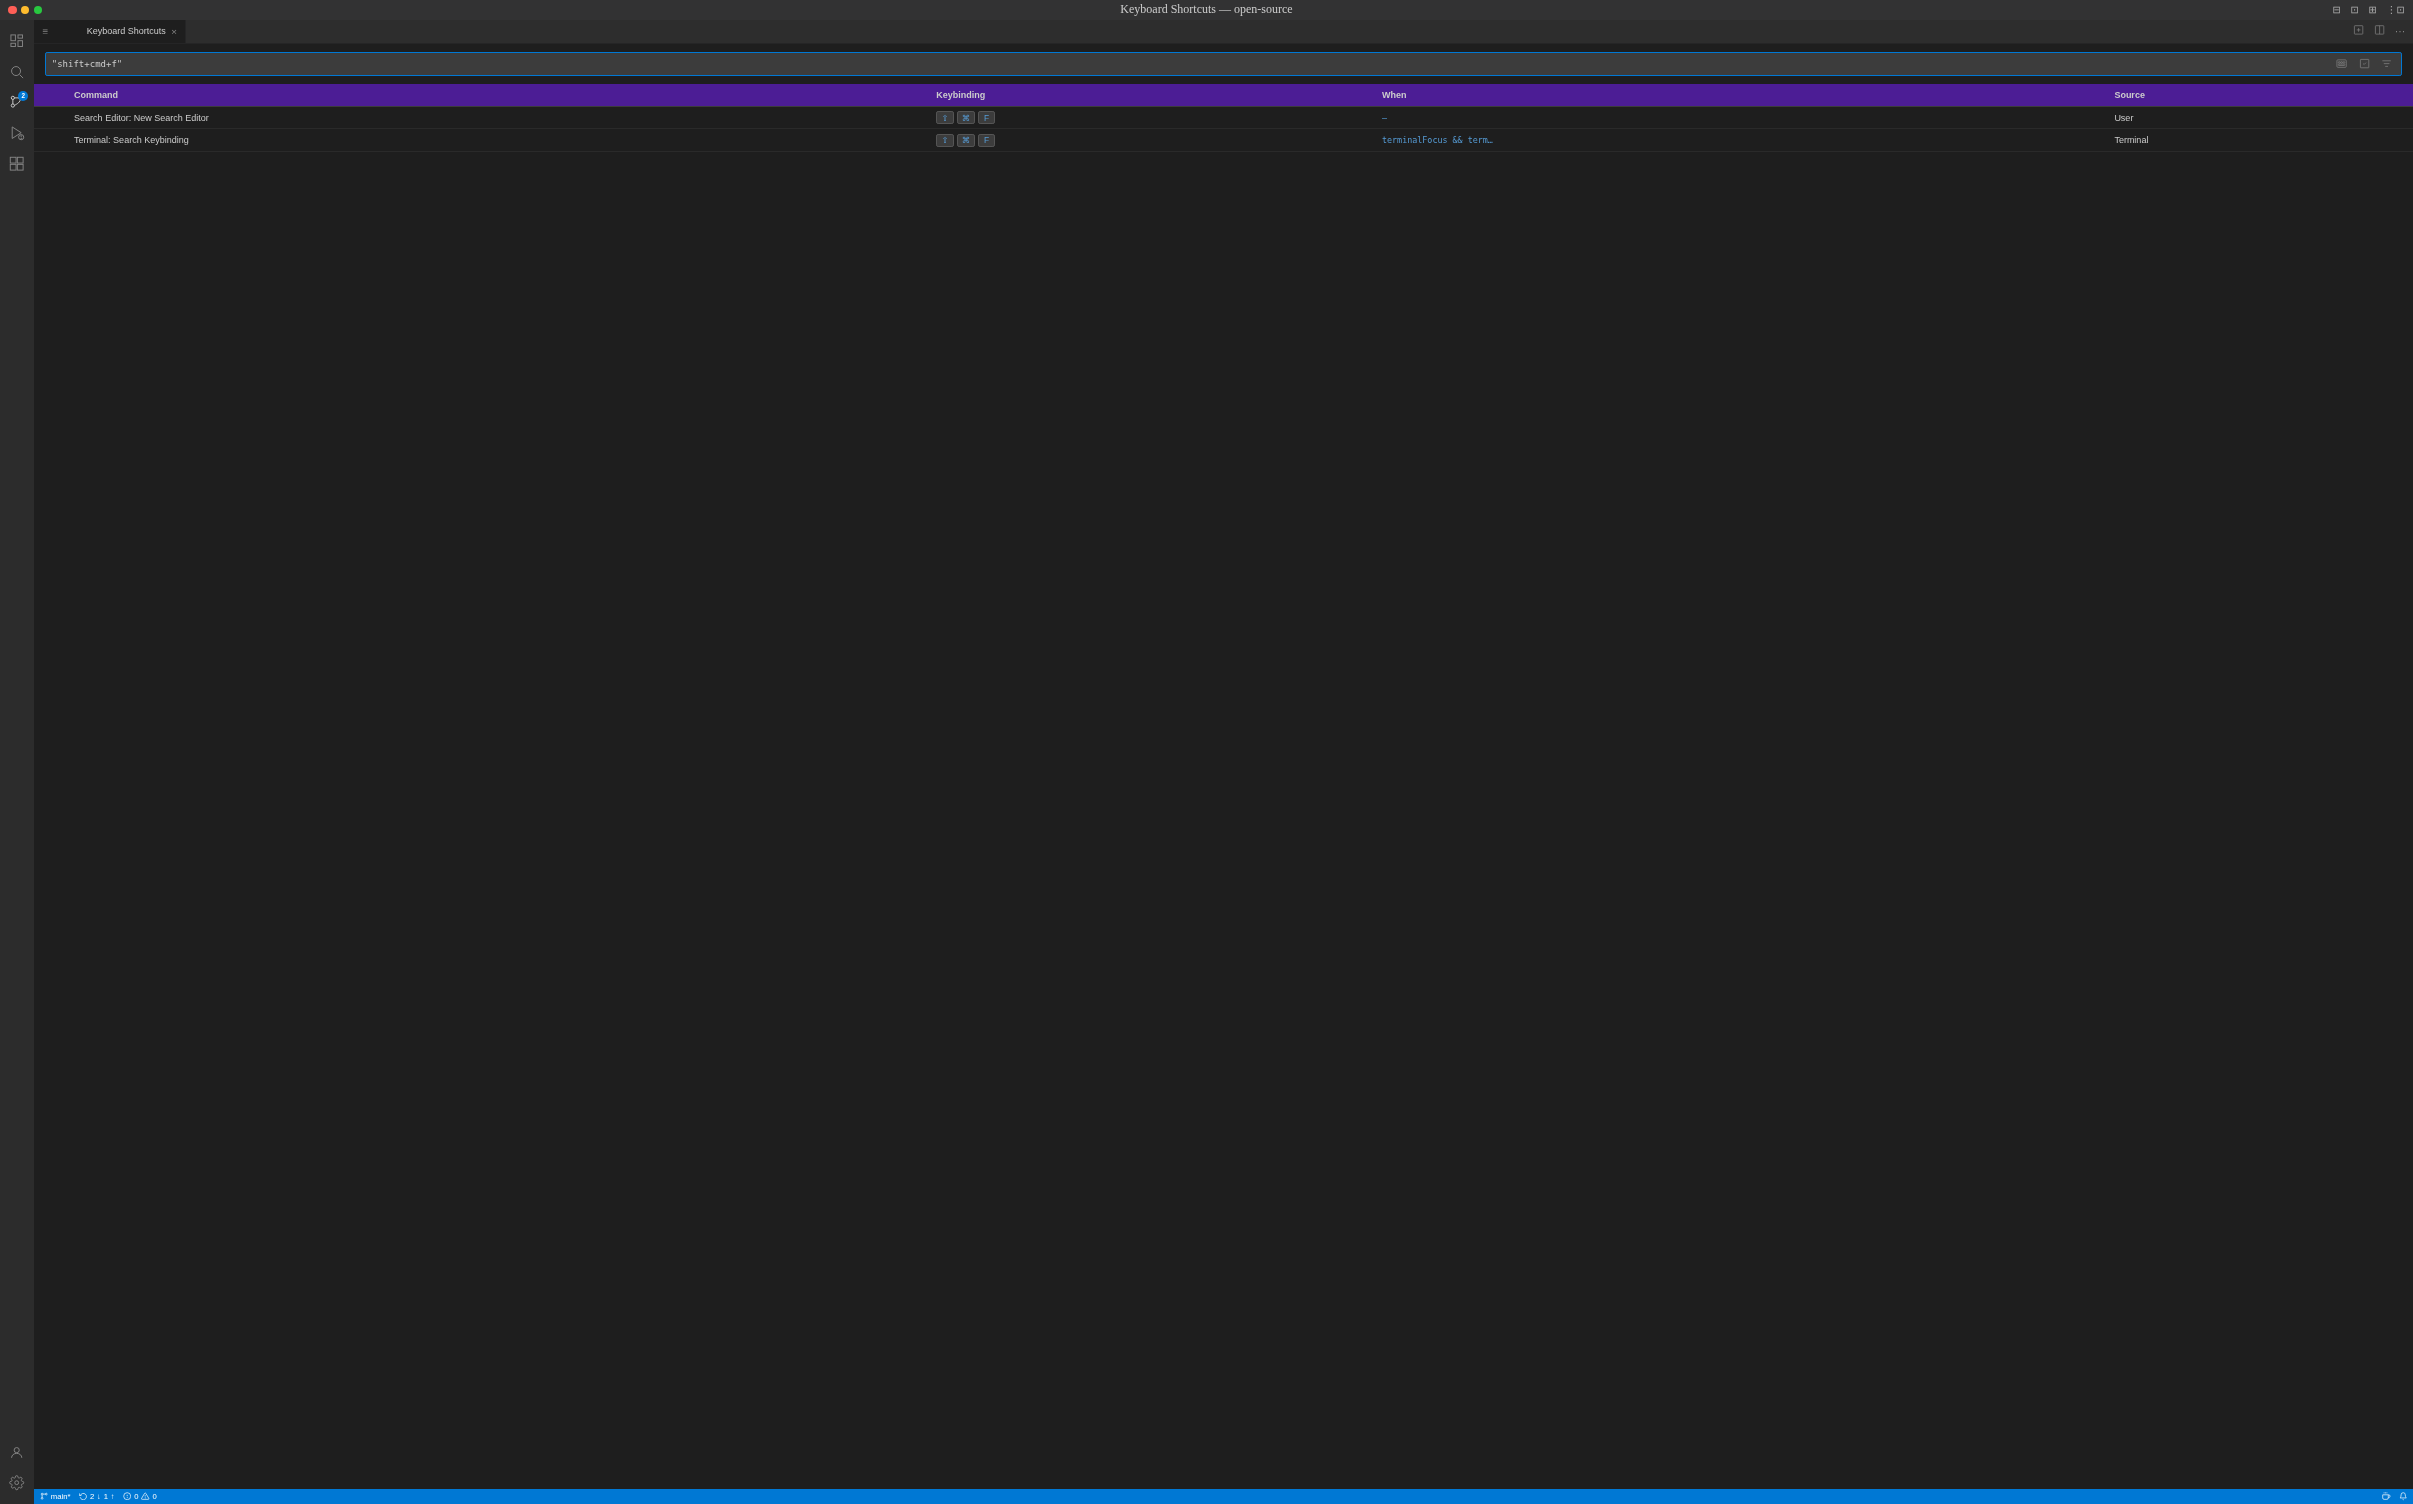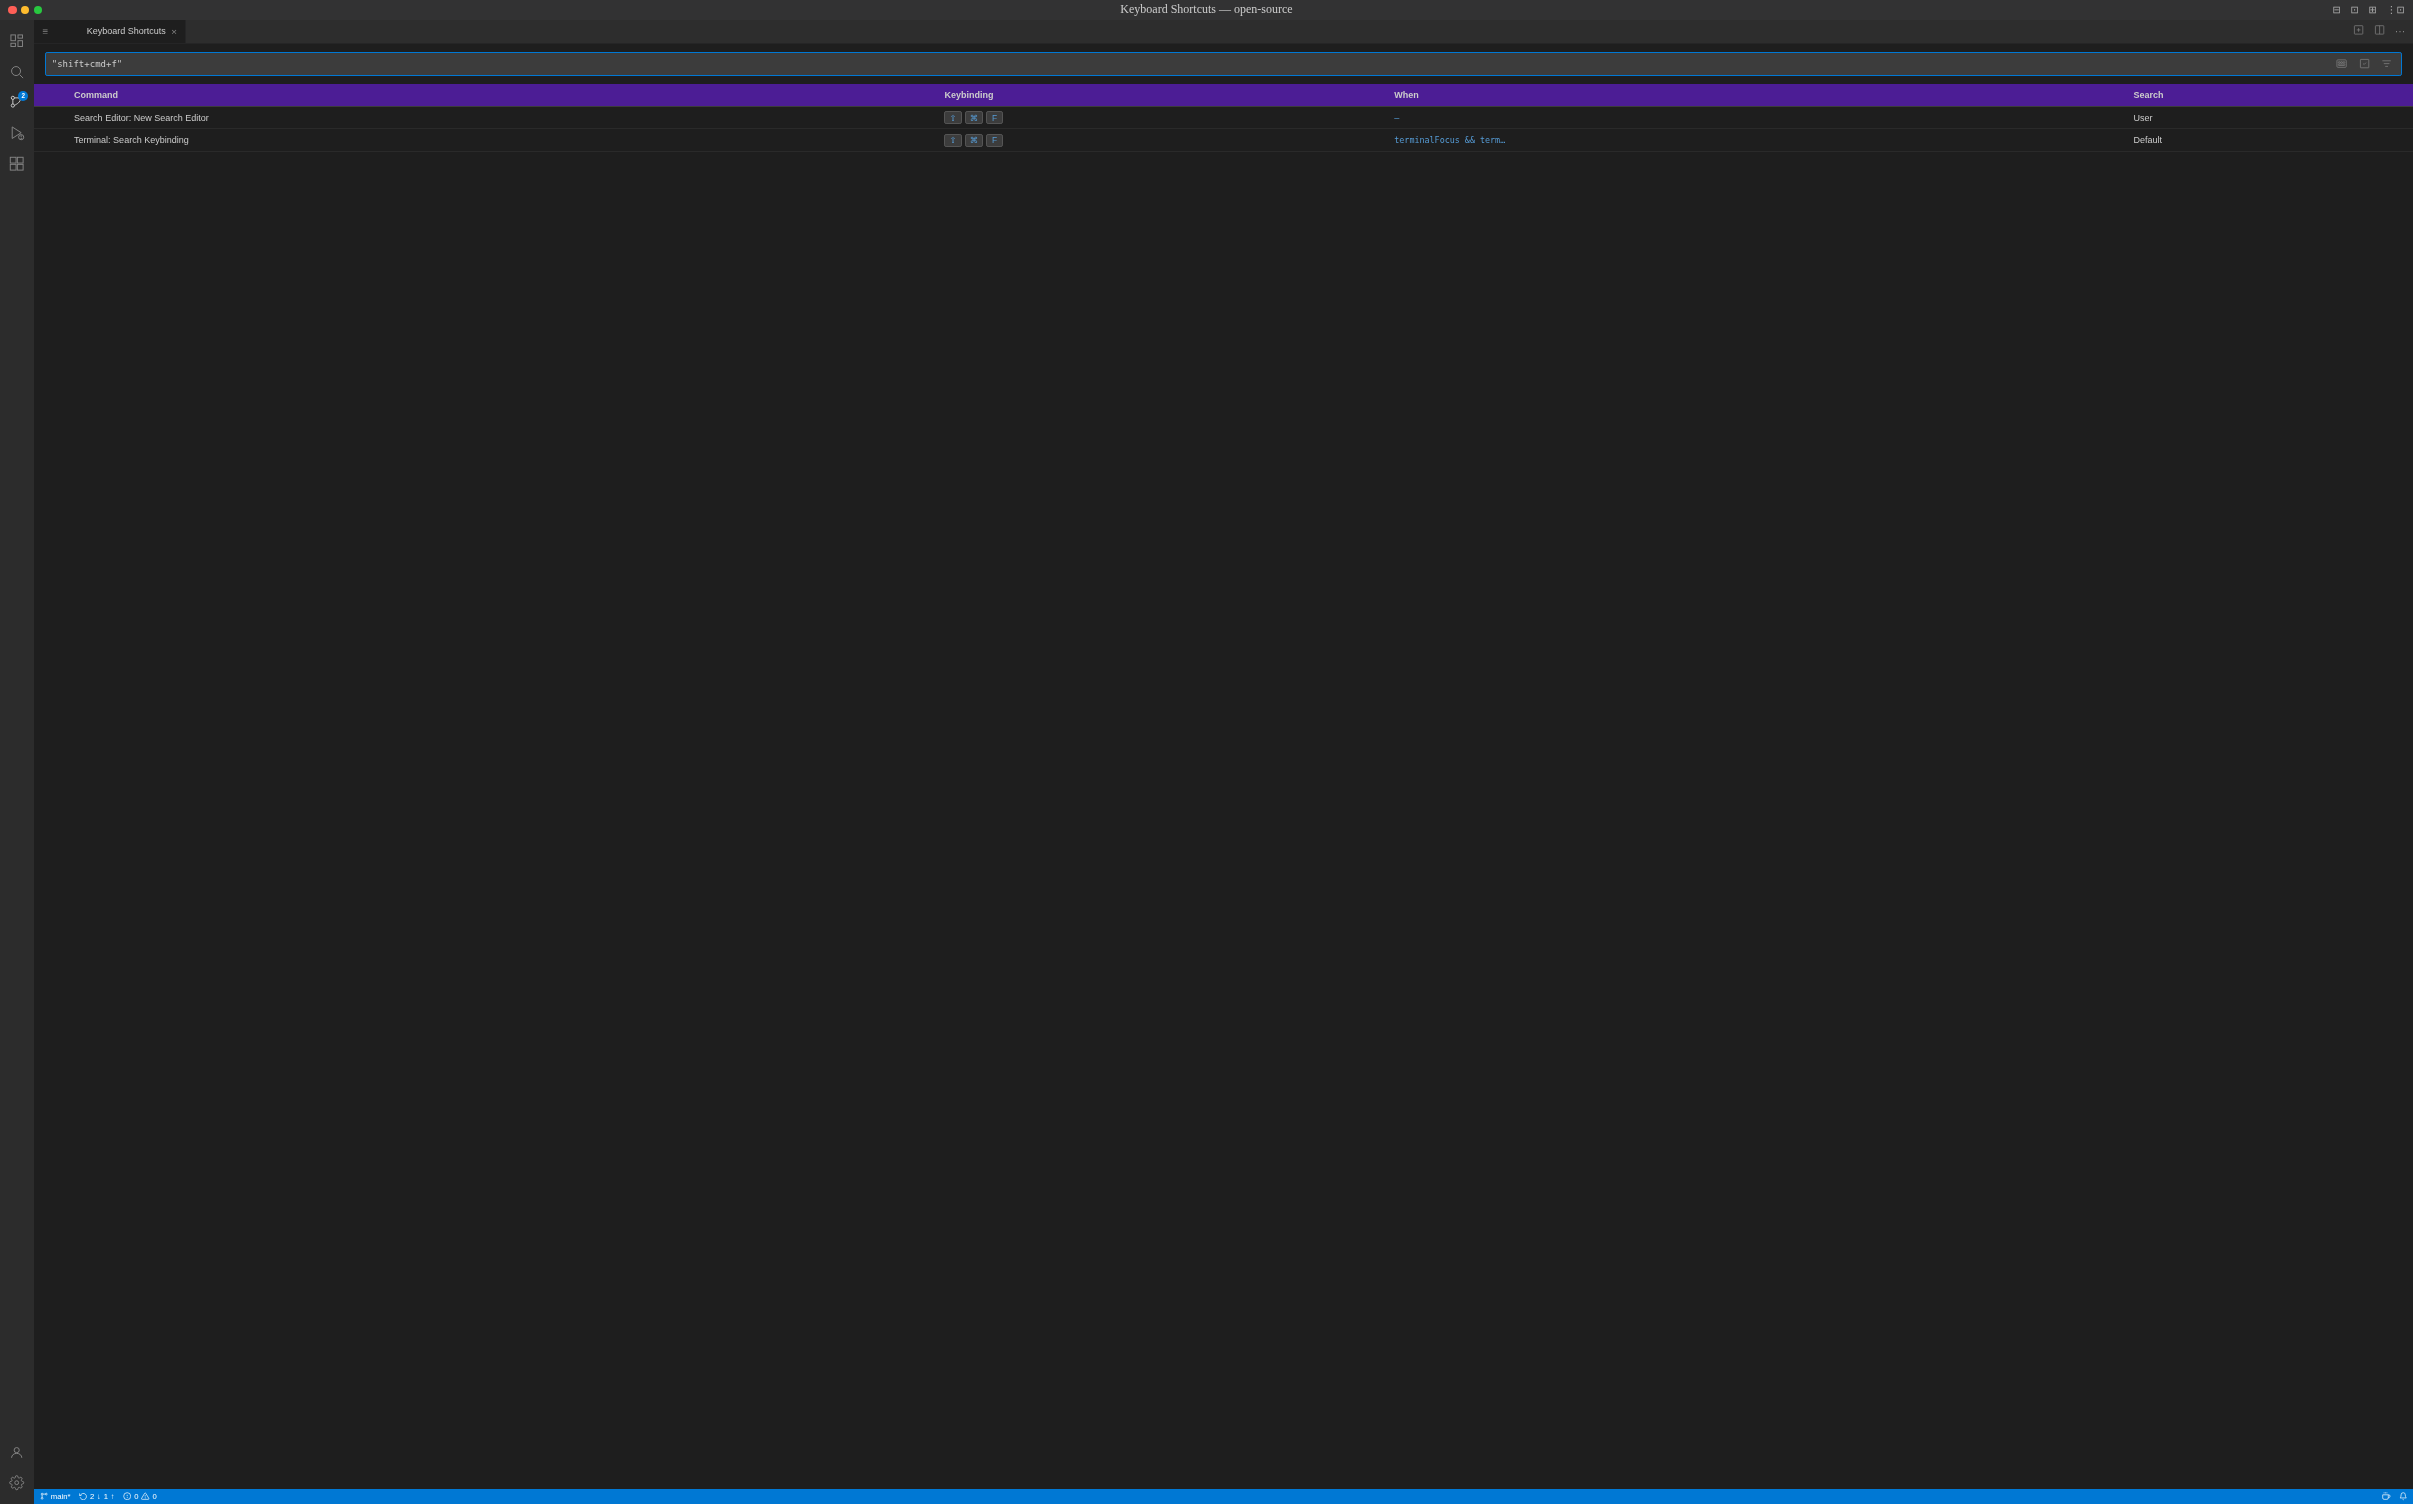--- a/index.html
+++ b/index.html
@@ -439,21 +439,21 @@
       </div>
 
       <div class="table-container">
         <table>
           <thead>
             <tr>
               <th class="add-keybinding-col"></th>
               <th>Command</th>
               <th>Keybinding</th>
               <th>When</th>
-              <th>Search</th>
+              <th>Source</th>
             </tr>
           </thead>
           <tbody id="table-body">
           <tr>
                 <td class="add-keybinding-col"><span class="add-btn">+</span></td>
                 <td>Search Editor: New Search Editor</td>
                 <td>
                   <div class="keybinding-cell">
                     <span class="key-badge">⇧</span>
                     <span class="key-badge">⌘</span>
@@ -467,21 +467,21 @@
                 <td class="add-keybinding-col"><span class="add-btn">+</span></td>
                 <td>Terminal: Search Keybinding</td>
                 <td>
                   <div class="keybinding-cell">
                     <span class="key-badge">⇧</span>
                     <span class="key-badge">⌘</span>
                     <span class="key-badge">F</span>
                   </div>
                 </td>
                 <td class="when-cell">terminalFocus &amp;&amp; term…</td>
-                <td>Default</td>
+                <td>Terminal</td>
               </tr>
             </tbody>
         </table>
       </div>
 
     </div>
 
     <div class="status-bar">
       <div class="status-left">
         <div class="status-item">

